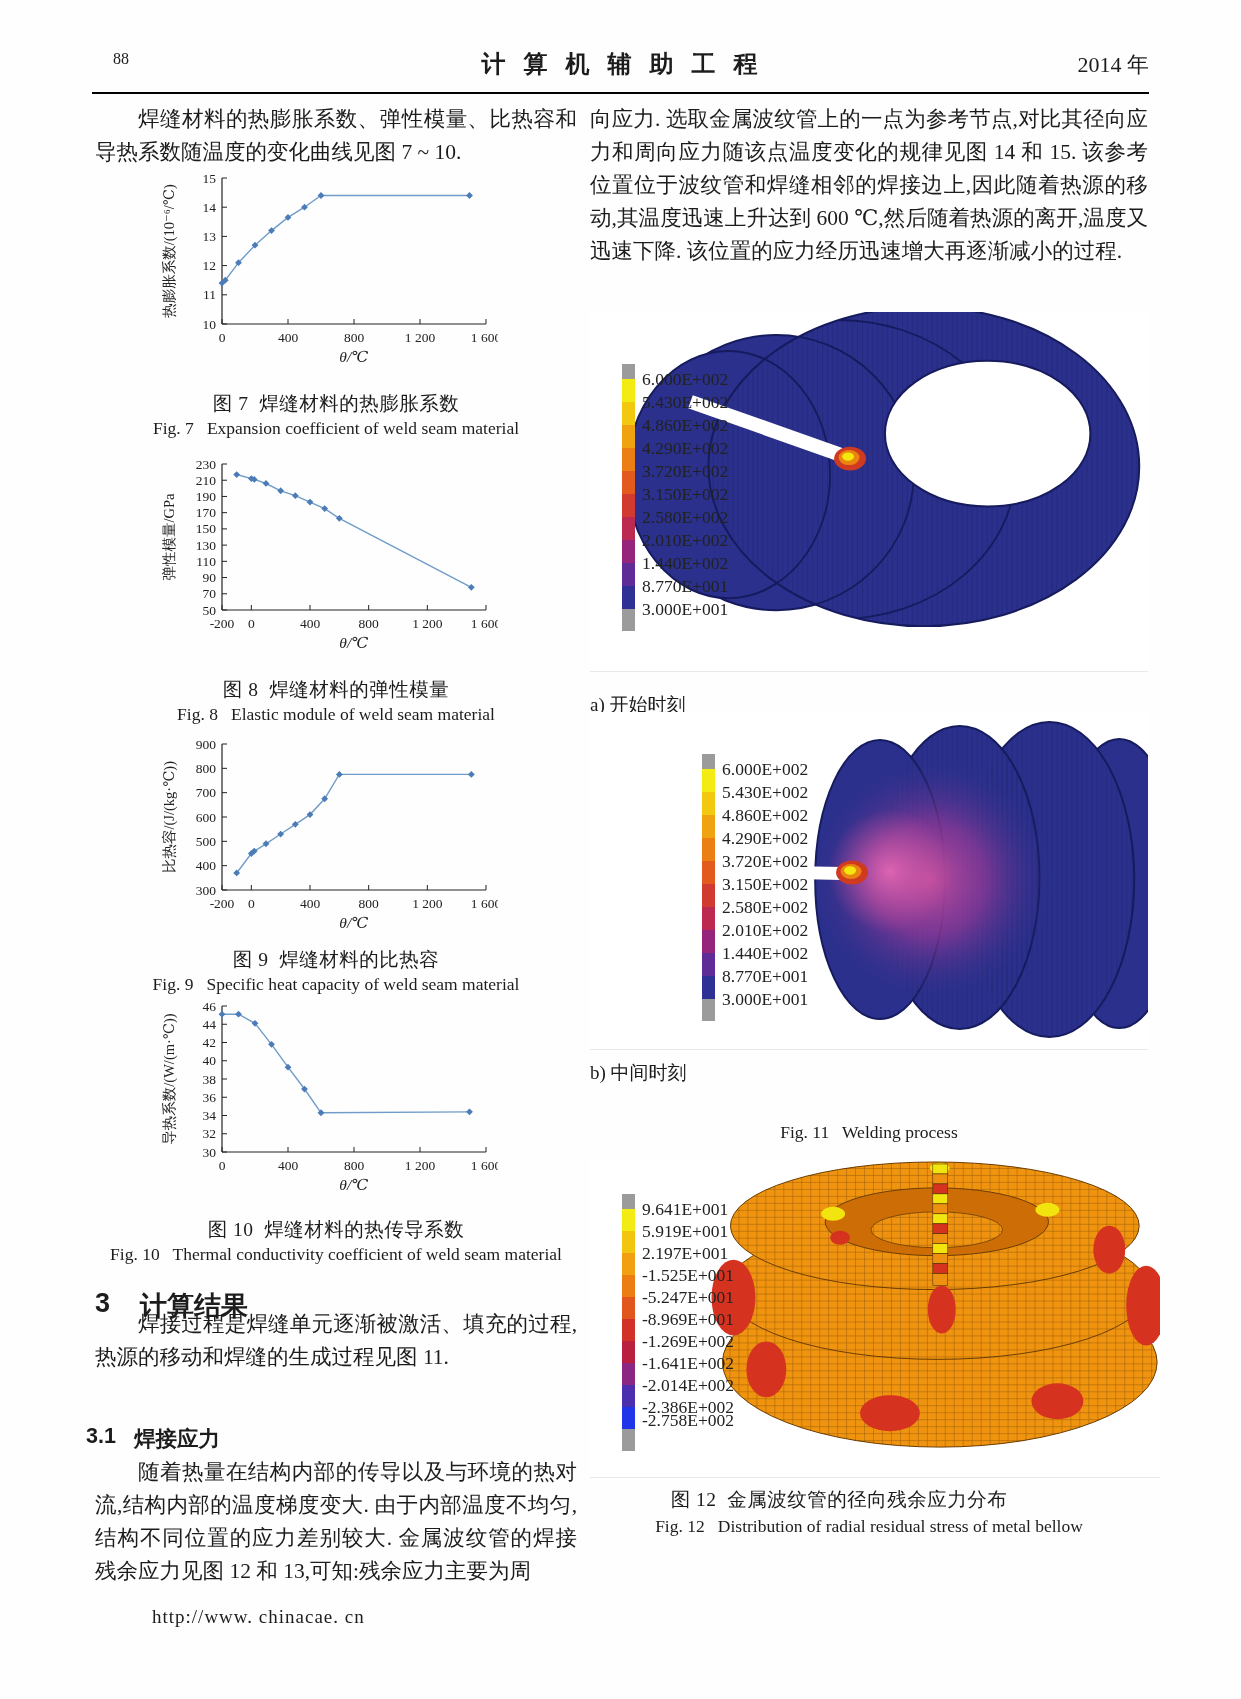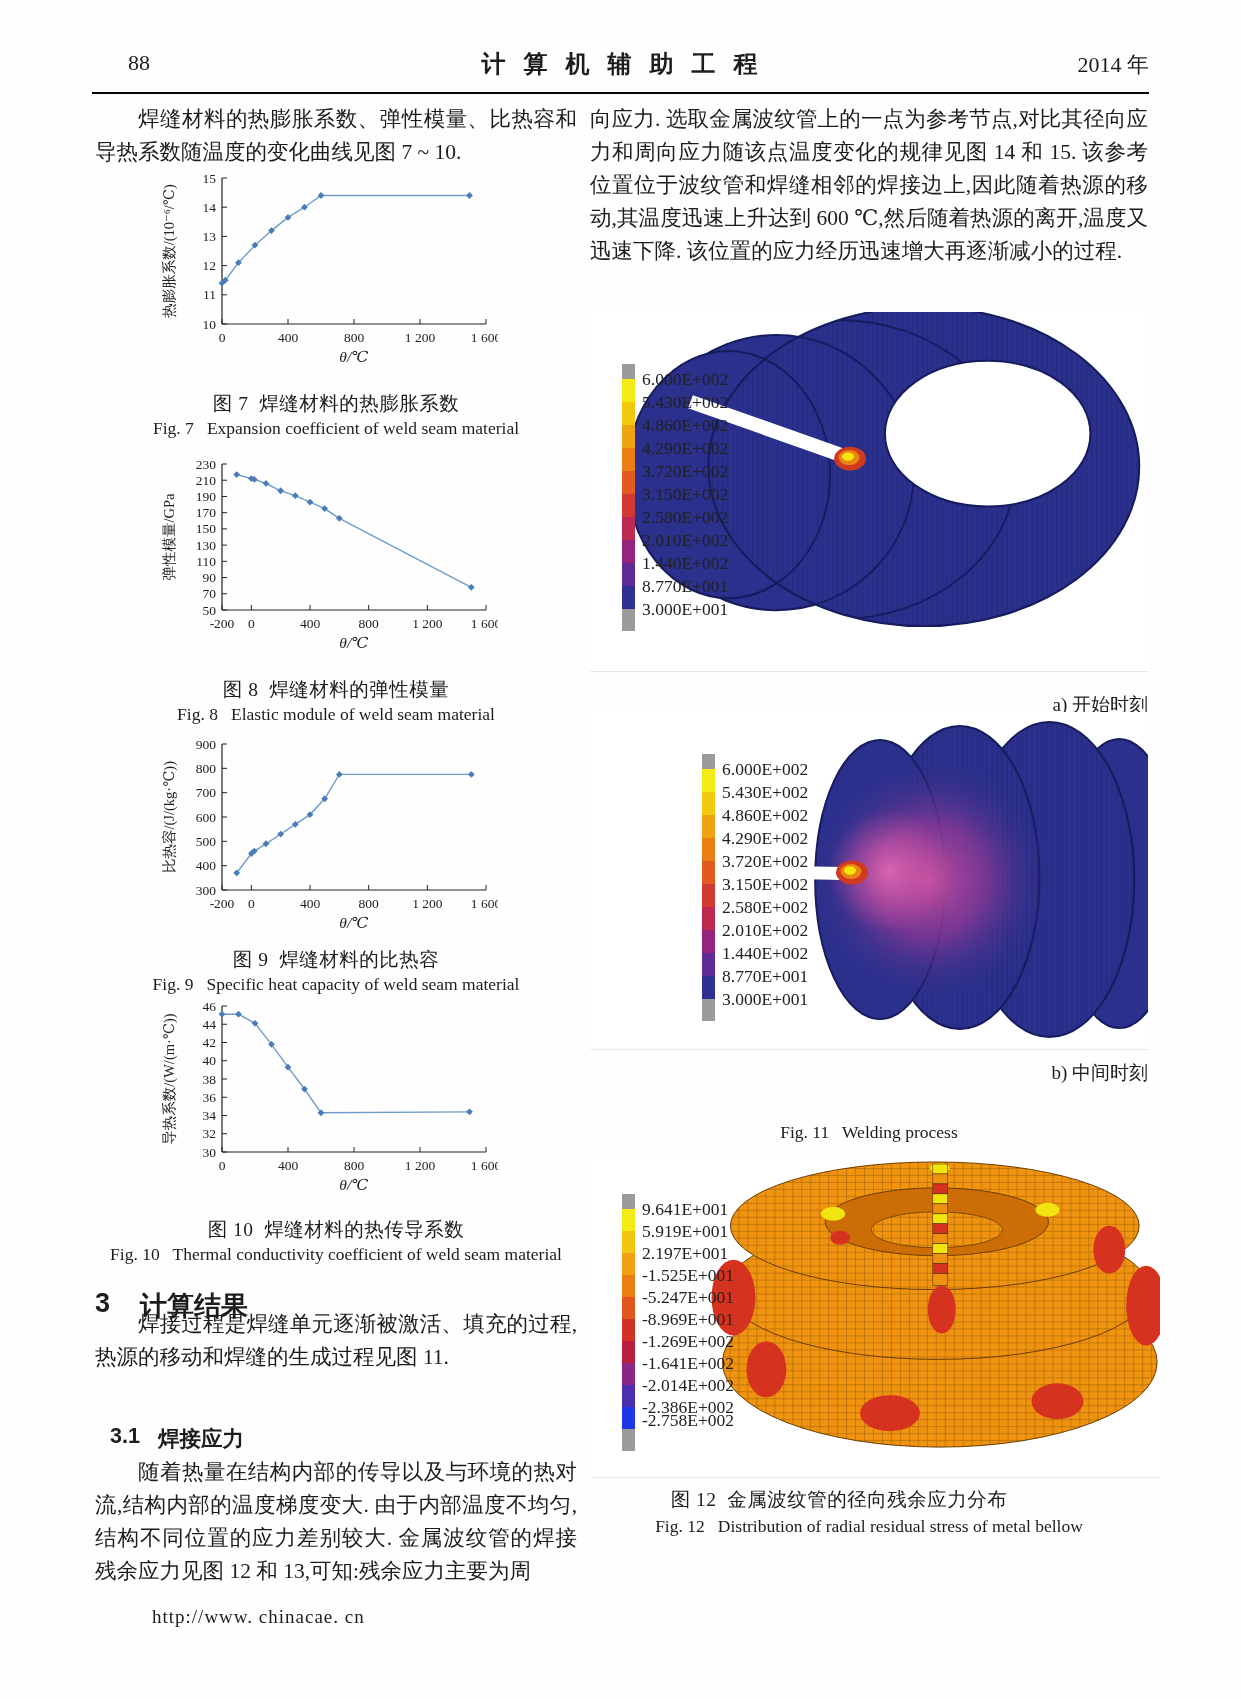--- a/index.html
+++ b/index.html
@@ -1,28 +1,28 @@
 <!DOCTYPE html>
 <html><head>
 <meta charset="utf-8">
 <style>
   *{margin:0;padding:0;box-sizing:border-box}
   html,body{background:#ffffff}
   .page{position:relative;width:1241px;height:1699px;background:#fefefe;overflow:hidden;
         font-family:"Liberation Serif","DejaVu Serif",serif;color:#1c1c1c}
   .abs{position:absolute}
-  .hdr-num{left:128px;top:50px;font-size:22px}
+  .hdr-num{left:113px;top:50px;font-size:16px}
   .hdr-title{left:0;right:0;top:48px;text-align:center;font-size:24px;font-weight:bold;white-space:pre;letter-spacing:2px}
   .hdr-year{right:92px;top:50px;font-size:22px}
   .hdr-rule{left:92px;top:92px;width:1057px;height:2px;background:#000}
   .para{font-size:21.5px;line-height:33px;text-align:justify;text-justify:inter-ideograph}
   .indent{text-indent:2em}
   .cap-zh{font-size:19.5px;text-align:center;white-space:pre;letter-spacing:.5px}
   .cap-en{font-size:17.5px;text-align:center;white-space:pre}
-  .cap-sub{font-size:19px;text-align:right;white-space:pre}
+  .cap-sub{font-size:19px;text-align:left;white-space:pre}
   .h3{font-family:"Liberation Sans","DejaVu Sans",sans-serif;font-weight:bold;font-size:27px;display:flex;gap:30px}
   .h31{font-family:"Liberation Sans","DejaVu Sans",sans-serif;font-weight:bold;font-size:21.5px;display:flex;gap:18px}
   .footer-url{font-size:19px;white-space:pre;letter-spacing:1px}
   svg.chart{width:340px;height:200px}
   svg.chart text{font-family:"Liberation Serif","DejaVu Serif",serif;fill:#222}
   .fea{position:absolute;background:#fff;border-bottom:1px solid #e9e9e9}
   .fea > svg{position:absolute;left:0;top:0;width:100%;height:100%}
   .cbar{position:absolute}
   .cbar .bar{width:13px}
   .cbar .bar div{width:13px}
@@ -226,21 +226,21 @@
   <div class="abs cap-zh" style="left:95px;top:1216px;width:482px">图 10  焊缝材料的热传导系数</div>
   <div class="abs cap-en" style="left:95px;top:1244px;width:482px">Fig. 10   Thermal conductivity coefficient of weld seam material</div>
 
   <div class="abs h3" style="left:95px;top:1288px">
     <span>3</span>
     <span>计算结果</span>
   </div>
 
   <p class="abs para indent" style="left:95px;top:1308px;width:482px">焊接过程是焊缝单元逐渐被激活、填充的过程,热源的移动和焊缝的生成过程见图 11.</p>
 
-  <div class="abs h31" style="left:110px;top:1424px">
+  <div class="abs h31" style="left:86px;top:1424px">
     <span>3.1</span>
     <span>焊接应力</span>
   </div>
 
   <p class="abs para indent" style="left:95px;top:1456px;width:482px">随着热量在结构内部的传导以及与环境的热对流,结构内部的温度梯度变大. 由于内部温度不均匀,结构不同位置的应力差别较大. 金属波纹管的焊接残余应力见图 12 和 13,可知:残余应力主要为周</p>
 
   <div class="abs footer-url" style="left:152px;top:1606px">http://www. chinacae. cn</div>
 
   <p class="abs para" style="left:590px;top:103px;width:558px">向应力. 选取金属波纹管上的一点为参考节点,对比其径向应力和周向应力随该点温度变化的规律见图 14 和 15. 该参考位置位于波纹管和焊缝相邻的焊接边上,因此随着热源的移动,其温度迅速上升达到 600 ℃,然后随着热源的离开,温度又迅速下降. 该位置的应力经历迅速增大再逐渐减小的过程.</p>
 

